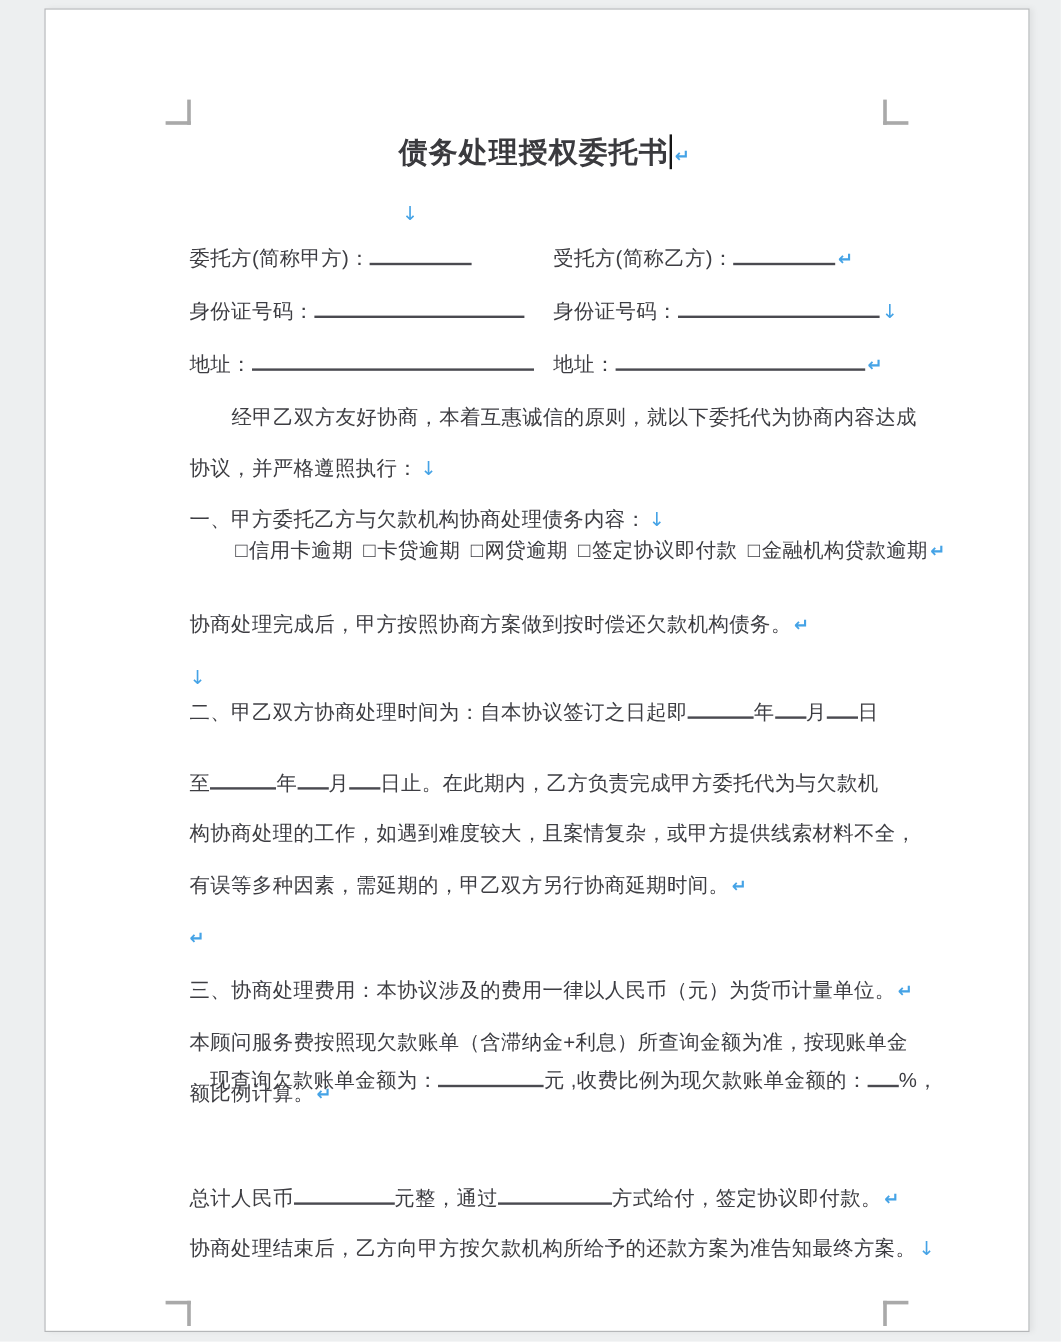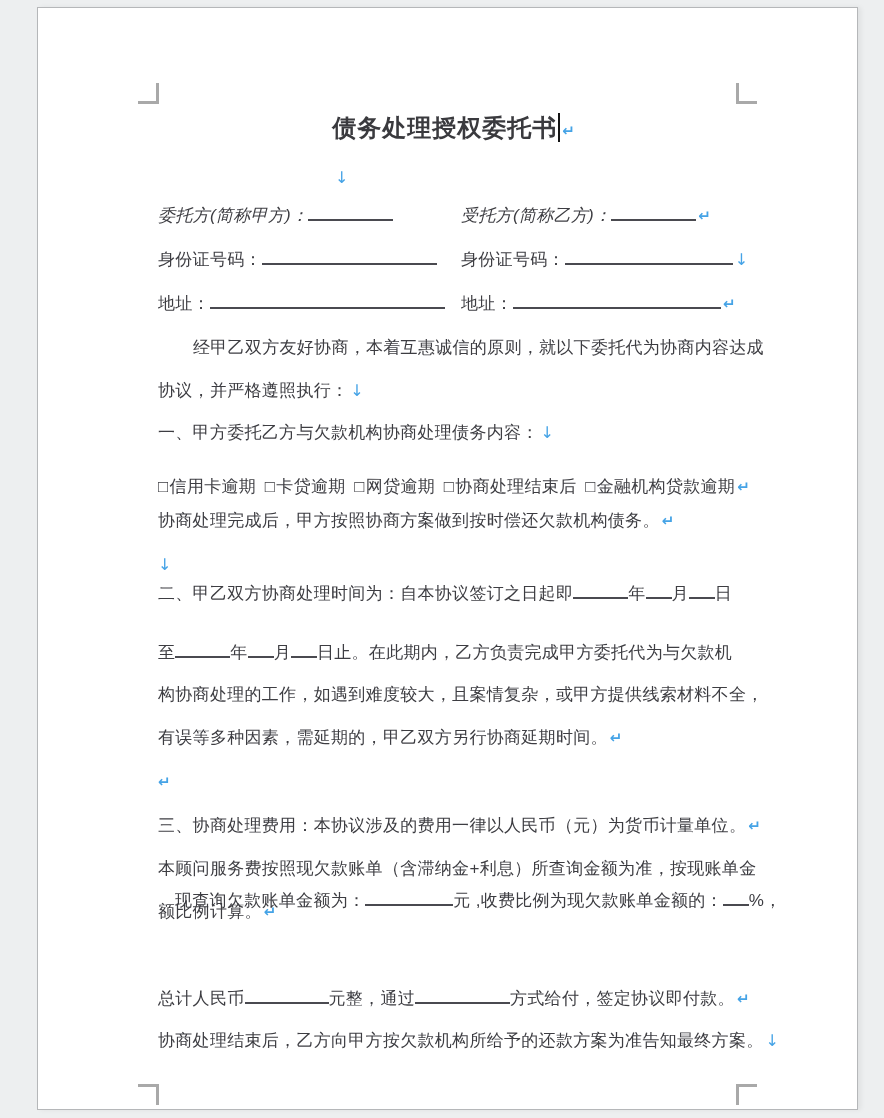--- a/index.html
+++ b/index.html
@@ -62,21 +62,21 @@
     <div class="cmark tr"></div>
     <div class="cmark bl"></div>
     <div class="cmark br"></div>
 
     <div class="title-line"><span>债务处理授权委托书</span><span class="caret"></span><span class="mark">↵</span></div>
 
     <div class="line" style="top:159px;">
       <span class="mark dn" style="margin-left:177px;">↓</span>
     </div>
 
-    <div class="line" style="top:196px;font-style:italic;">
+    <div class="line" style="top:196px;">
       <span class="lcol"><span>委托方(简称甲方)：</span><span class="blank" style="width:85px;"></span></span>
       <span class="rcol"><span>受托方(简称乙方)：</span><span class="blank" style="width:85px;"></span><span class="mark">↵</span></span>
     </div>
 
     <div class="line" style="top:284px;">
       <span class="lcol"><span>地址：</span><span class="blank" style="width:235px;"></span></span>
       <span class="rcol"><span>地址：</span><span class="blank" style="width:208px;"></span><span class="mark">↵</span></span>
     </div>
 
     <div class="line" style="top:240px;">
@@ -88,25 +88,25 @@
       <span>经甲乙双方友好协商，本着互惠诚信的原则，就以下委托代为协商内容达成</span>
     </div>
     <div class="line" style="top:372px;">
       <span>协议，并严格遵照执行：</span><span class="mark dn">↓</span>
     </div>
 
     <div class="line" style="top:414px;">
       <span>一、甲方委托乙方与欠款机构协商处理债务内容：</span><span class="mark dn">↓</span>
     </div>
 
-    <div class="line boxline" style="top:468px;">
+    <div class="line boxline" style="top:440px;margin-left:38px;">
       <span class="cbx"><span class="sq">□</span><span>信用卡逾期</span></span>
       <span class="cbx"><span class="sq">□</span><span>卡贷逾期</span></span>
       <span class="cbx"><span class="sq">□</span><span>网贷逾期</span></span>
-      <span class="cbx"><span class="sq">□</span><span>协商处理结束后</span></span>
+      <span class="cbx"><span class="sq">□</span><span>签定协议即付款</span></span>
       <span class="cbx"><span class="sq">□</span><span>金融机构贷款逾期</span><span class="mark">↵</span></span>
     </div>
 
     <div class="line" style="top:502px;">
       <span>协商处理完成后，甲方按照协商方案做到按时偿还欠款机构债务。</span><span class="mark">↵</span>
     </div>
 
     <div class="line" style="top:546px;">
       <span class="mark dn" style="margin-left:0;">↓</span>
     </div>

